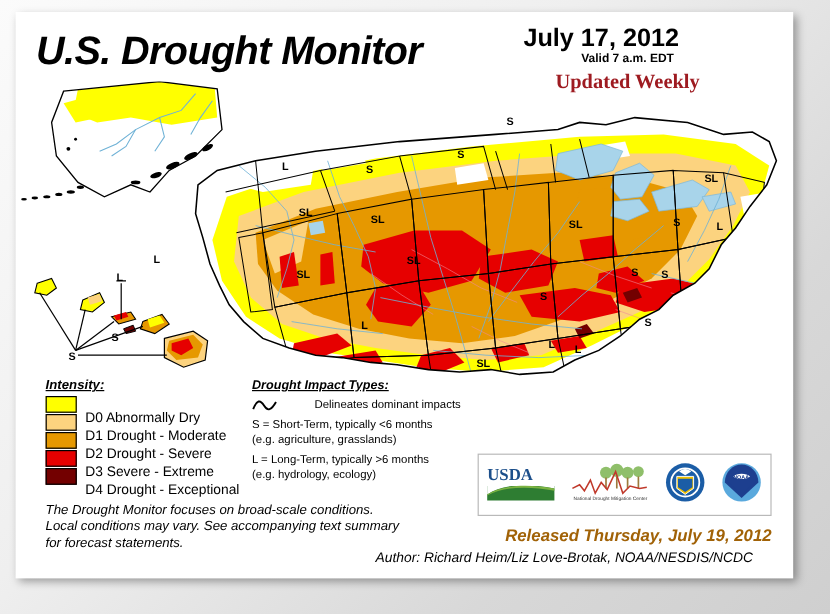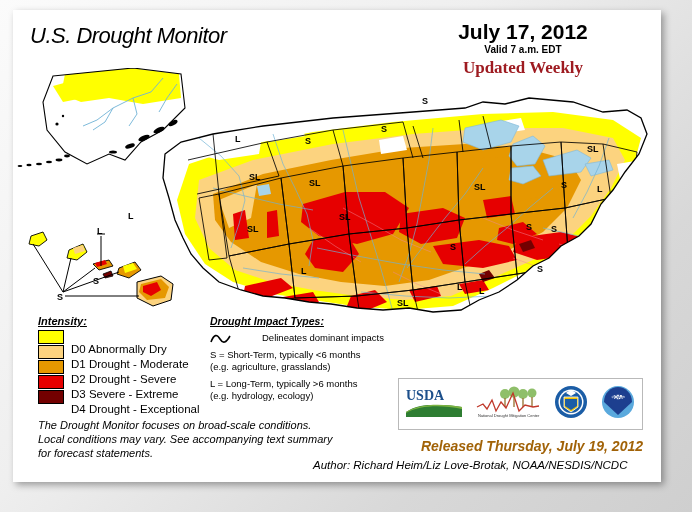--- a/index.html
+++ b/index.html
@@ -15,25 +15,25 @@
   }
   #sheet{
     position:absolute;left:13px;top:10px;width:648px;height:472px;
     background:#ffffff;
     box-shadow:3px 3px 7px rgba(0,0,0,0.35);
   }
 
   
   #title{
     position:absolute;left:17px;top:13px;
-    font-size:22px;font-weight:normal;font-style:italic;
+    font-size:33px;font-weight:bold;font-style:italic;
     letter-spacing:-0.5px;color:#000;white-space:nowrap;
   }
   #date{
-    position:absolute;left:395px;top:10px;width:230px;text-align:center;
+    position:absolute;left:373px;top:10px;width:230px;text-align:center;
     font-size:21px;font-weight:bold;color:#000;white-space:nowrap;
   }
   #valid{
     position:absolute;left:395px;top:34px;width:230px;text-align:center;
     font-size:10px;font-weight:bold;color:#000;white-space:nowrap;
   }
   #updated{
     position:absolute;left:395px;top:48px;width:230px;text-align:center;
     font-family:"Liberation Serif", serif;
     font-size:17px;font-weight:bold;color:#9e1b21;white-space:nowrap;

